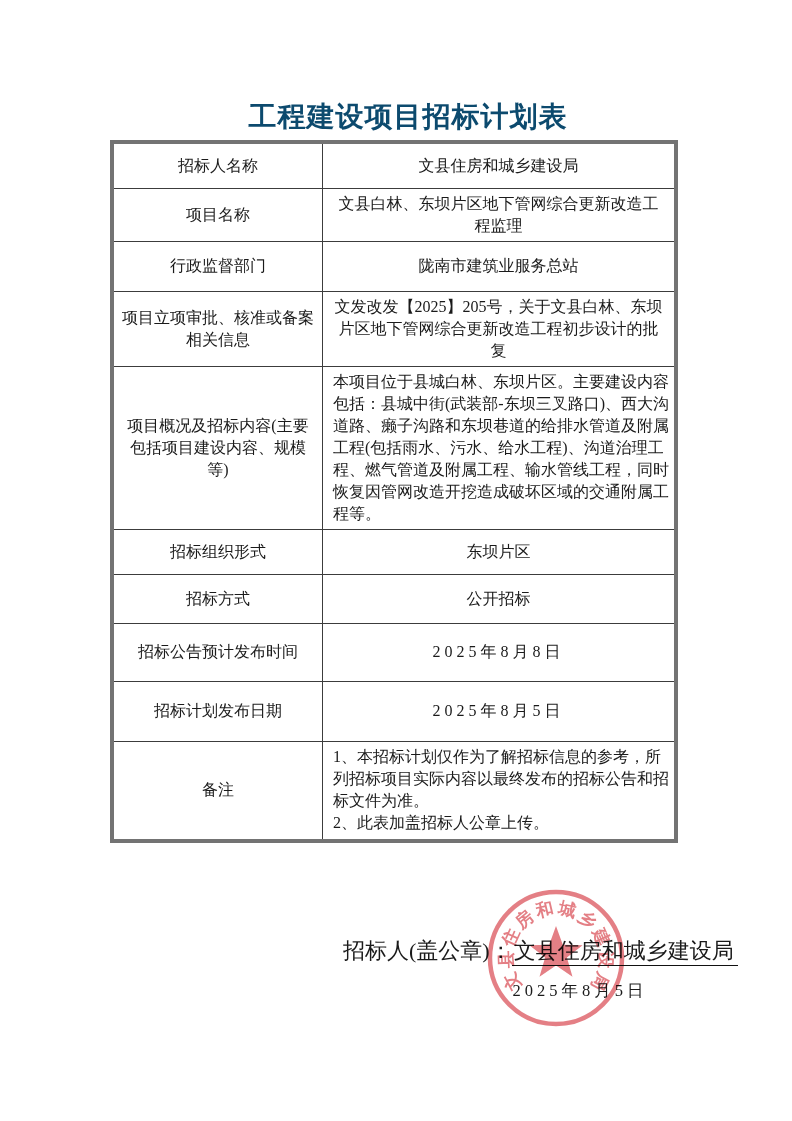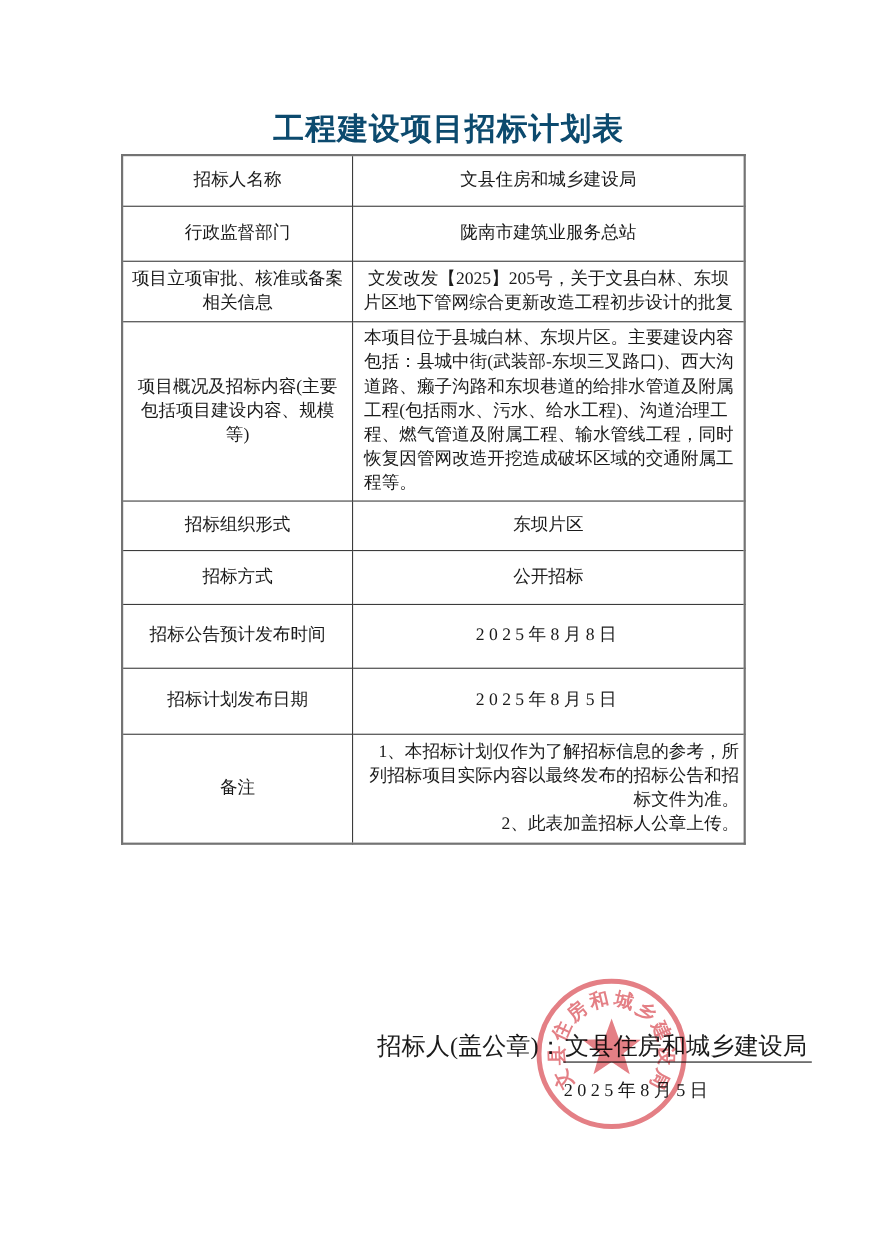--- a/index.html
+++ b/index.html
@@ -22,21 +22,21 @@
     color:#0c4a6e;
     padding-left:12px;
   }
   table.plan{
     position:absolute;
     left:110px;top:140px;
     width:568px;
     border-collapse:collapse;
     table-layout:fixed;
   }
-  table.plan{border:2px solid #737373;}
+  table.plan{border:4px solid #737373;}
   table.plan td{
     border:1.5px solid #3c3c3c;
     font-size:16px;
     line-height:22px;
     padding:4px 8px;
     vertical-align:middle;
     word-break:break-all;
   }
   td.c-label{
     width:192px;
@@ -46,21 +46,21 @@
     text-align:center;
   }
   td.c-value.align-left{
     text-align:left;
     padding-left:10px;
     padding-right:4px;
   }
   td.c-value.spaced{
     letter-spacing:4px;
   }
-  td.c-value.multiline{white-space:pre-line;text-align:right;}
+  td.c-value.multiline{white-space:pre-line;}
   .sig-line{
     position:absolute;
     left:343px;top:936px;
     font-size:22px;
     white-space:nowrap;
   }
   .sig-name{
     border-bottom:1.5px solid #111;
     padding:0 4px 2px 2px;
   }
@@ -87,20 +87,24 @@
 
 <div class="page">
 
   <div class="doc-title">工程建设项目招标计划表</div>
 
   <table class="plan">
     <tbody id="plan-body">
         <tr style="height: 46px;">
           <td class="c-label">招标人名称</td>
           <td class="c-value">文县住房和城乡建设局</td>
+        </tr>
+        <tr style="height: 52px;">
+          <td class="c-label">项目名称</td>
+          <td class="c-value">文县白林、东坝片区地下管网综合更新改造工程监理</td>
         </tr>
         <tr style="height: 50px;">
           <td class="c-label">行政监督部门</td>
           <td class="c-value">陇南市建筑业服务总站</td>
         </tr>
         <tr style="height: 55px;">
           <td class="c-label">项目立项审批、核准或备案相关信息</td>
           <td class="c-value">文发改发【2025】205号，关于文县白林、东坝片区地下管网综合更新改造工程初步设计的批复</td>
         </tr>
         <tr style="height: 134px;">

